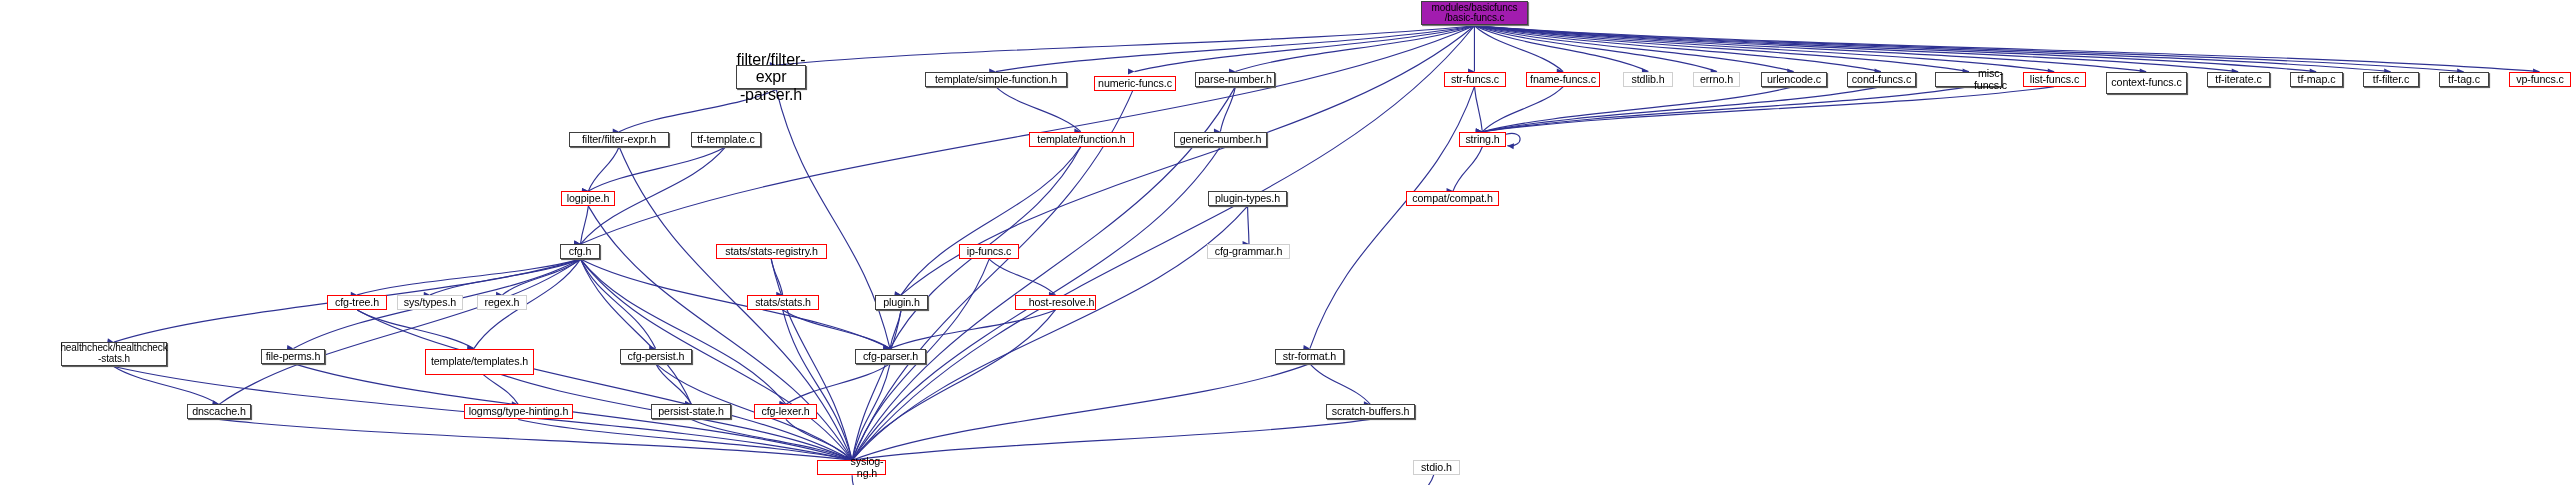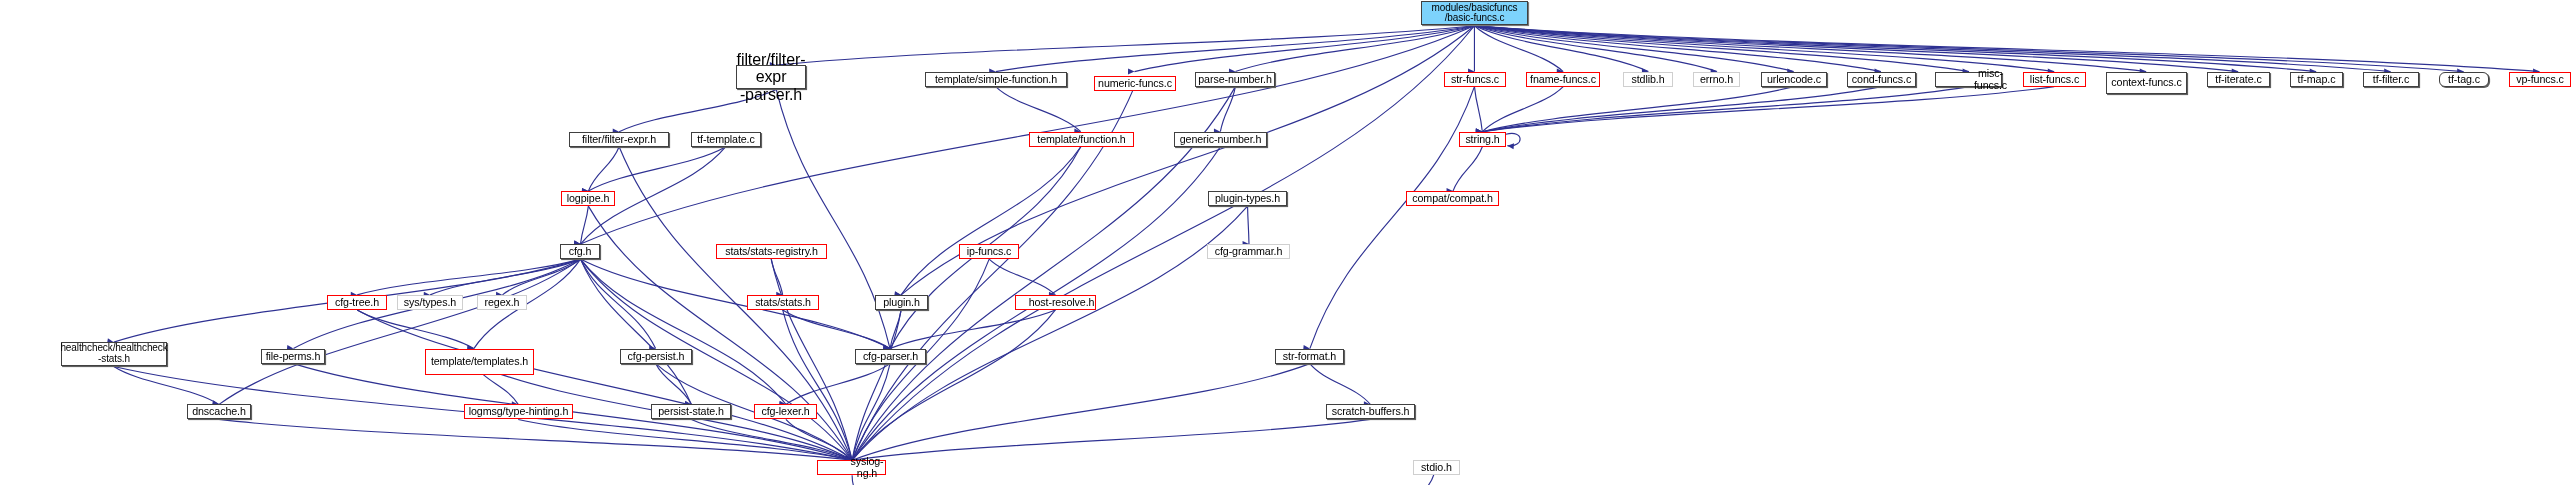--- a/index.html
+++ b/index.html
@@ -44,21 +44,21 @@
     text-align: center;
     font-family: "Liberation Sans", sans-serif;
     font-size: 10.7px;
     line-height: 1.08;
     color: #000000;
     white-space: pre-line;
     letter-spacing: -0.1px;
   }
   .node-box.root {
     border: 0.7px solid #404040;
-    background: #7dd3fc;
+    background: #a21caf;
     box-shadow: 1.1px 1.1px 0 0 #7a7a7a;
     text-align: center;
   }
   .node-box.dark {
     border: 0.7px solid #404040;
     box-shadow: 1.1px 1.1px 0 0 #606060;
   }
   .node-box.red {
     border: 0.7px solid #ff0000;
   }
@@ -436,21 +436,21 @@
     <div class="node-box light" style="left: 1623px; top: 72px; width: 50px; height: 15px;">stdlib.h</div>
     <div class="node-box light" style="left: 1693px; top: 72px; width: 47px; height: 15px;">errno.h</div>
     <div class="node-box dark" style="left: 1761px; top: 72px; width: 66px; height: 15px;">urlencode.c</div>
     <div class="node-box dark" style="left: 1847px; top: 72px; width: 69px; height: 15px;">cond-funcs.c</div>
     <div class="node-box dark" style="left: 1935px; top: 72px; width: 67px; height: 15px; padding-left: 44px;">misc-funcs.c</div>
     <div class="node-box red" style="left: 2023px; top: 72px; width: 63px; height: 15px;">list-funcs.c</div>
     <div class="node-box dark" style="left: 2106px; top: 72px; width: 81px; height: 22px;">context-funcs.c</div>
     <div class="node-box dark" style="left: 2207px; top: 72px; width: 63px; height: 15px;">tf-iterate.c</div>
     <div class="node-box dark" style="left: 2290px; top: 72px; width: 53px; height: 15px;">tf-map.c</div>
     <div class="node-box dark" style="left: 2363px; top: 72px; width: 56px; height: 15px;">tf-filter.c</div>
-    <div class="node-box dark" style="left: 2439px; top: 72px; width: 50px; height: 15px; border-radius: 6px;">tf-tag.c</div>
+    <div class="node-box dark" style="left: 2439px; top: 72px; width: 50px; height: 15px;">tf-tag.c</div>
     <div class="node-box red" style="left: 2509px; top: 72px; width: 62px; height: 15px;">vp-funcs.c</div>
     <div class="node-box dark" style="left: 569px; top: 132px; width: 100px; height: 15px;">filter/filter-expr.h</div>
     <div class="node-box dark" style="left: 691px; top: 132px; width: 70px; height: 15px;">tf-template.c</div>
     <div class="node-box red" style="left: 1029px; top: 132px; width: 105px; height: 15px;">template/function.h</div>
     <div class="node-box dark" style="left: 1174px; top: 132px; width: 93px; height: 15px;">generic-number.h</div>
     <div class="node-box red" style="left: 1459px; top: 132px; width: 47px; height: 15px;">string.h</div>
     <div class="node-box red" style="left: 561px; top: 191px; width: 54px; height: 15px;">logpipe.h</div>
     <div class="node-box dark" style="left: 1208px; top: 191px; width: 79px; height: 15px;">plugin-types.h</div>
     <div class="node-box red" style="left: 1406px; top: 191px; width: 93px; height: 15px;">compat/compat.h</div>
     <div class="node-box dark" style="left: 560px; top: 244px; width: 40px; height: 15px;">cfg.h</div>

